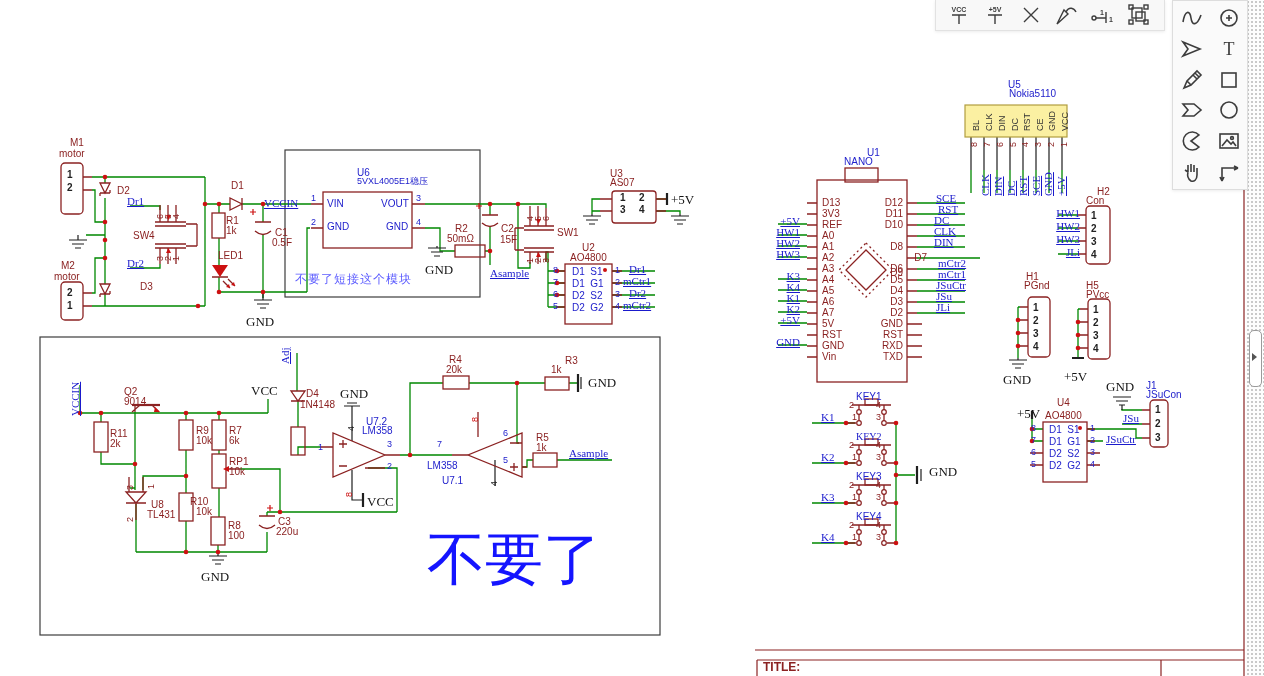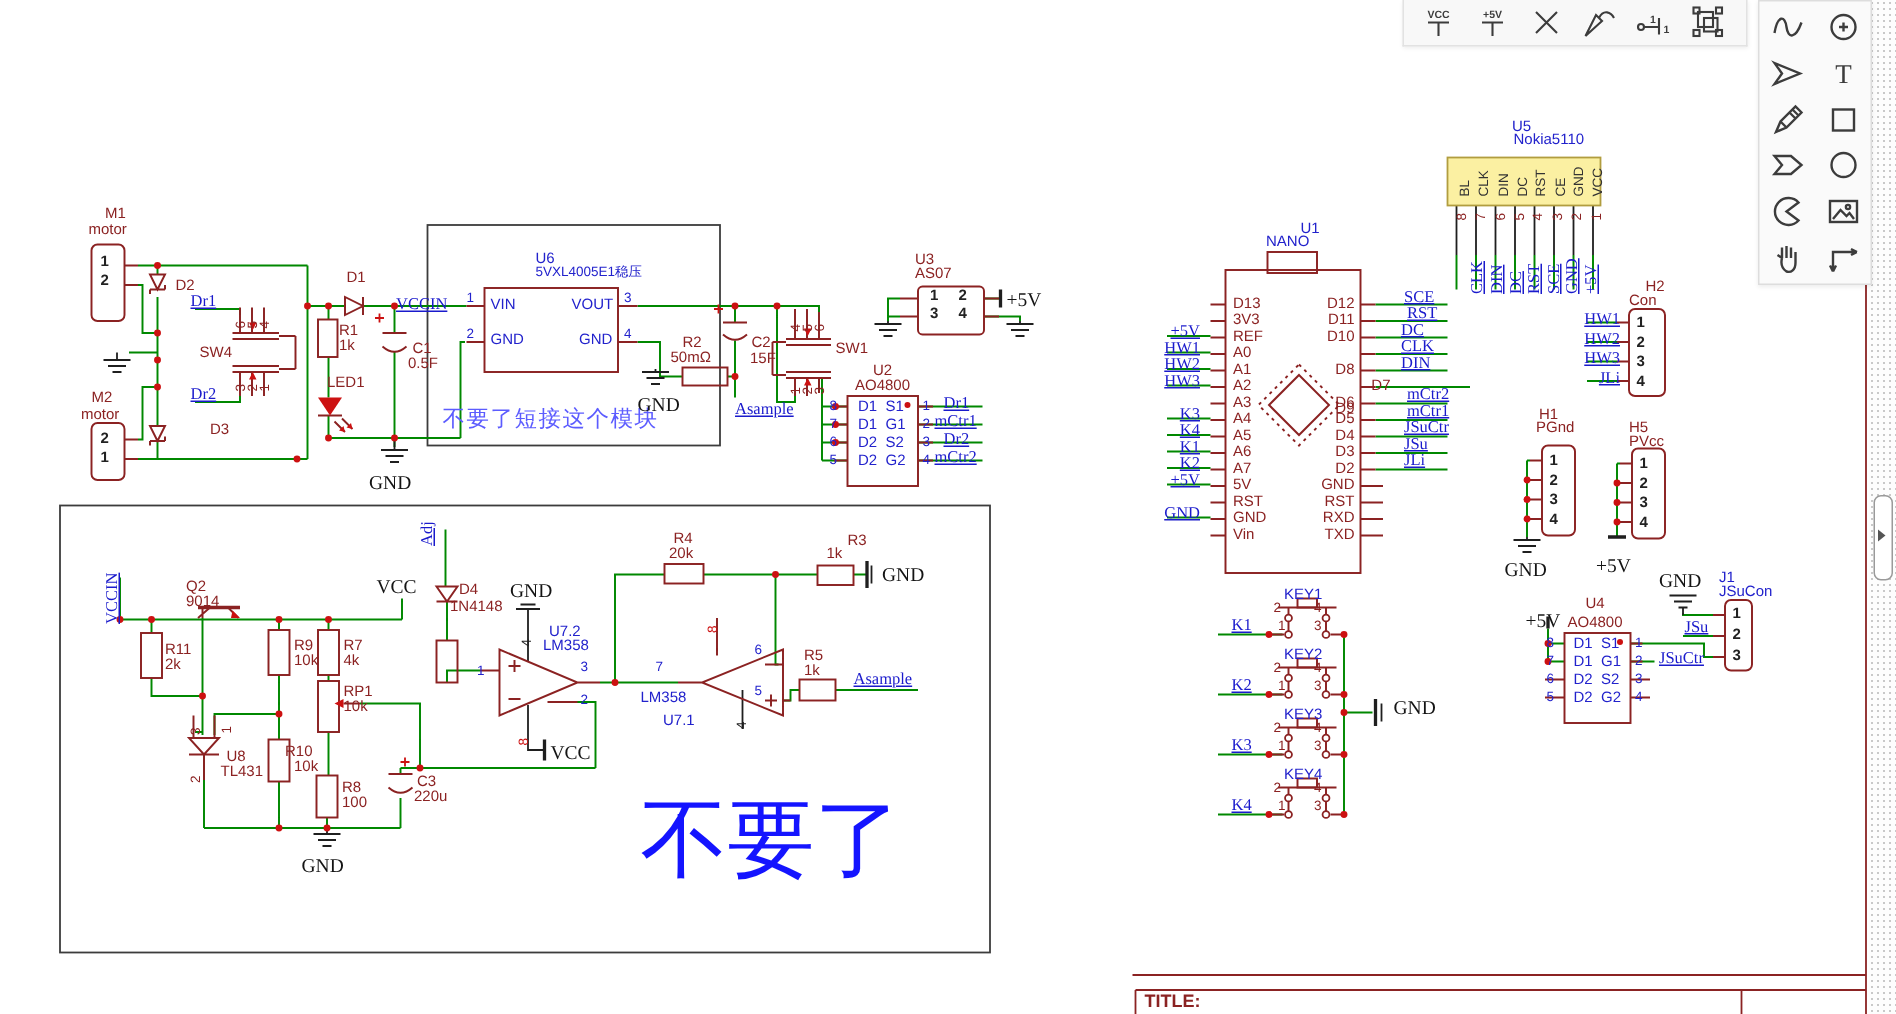--- a/index.html
+++ b/index.html
@@ -13,21 +13,21 @@
   .m9{color:#8b2222;font-size:9px;}
   .b{color:#2222cc;}
   .b9{color:#2222cc;font-size:9px;}
   .bv{color:#2222cc;font-size:9px;}
   .g9{color:#333333;font-size:9px;}
   .n{color:#1a1acc;font-family:"Liberation Serif",serif;font-size:11px;text-decoration:underline;}
   .k{color:#141414;font-family:"Liberation Serif",serif;font-size:13px;}
   .p{color:#222222;font-weight:bold;font-size:10px;}
   .pb{color:#222222;font-size:9px;}
   .r9{color:#cc1111;font-size:9px;}
-  .note{color:#5c5cff;font-family:"Liberation Serif",serif;font-size:15px;letter-spacing:1px;}
+  .note{color:#5c5cff;font-family:"Liberation Serif",serif;font-size:12px;letter-spacing:1px;}
   .big{color:#1414ff;font-family:"Liberation Serif",serif;font-size:58px;}
   .title{color:#8b2222;font-size:12px;font-weight:bold;}
   .rot{transform:rotate(-90deg);transform-origin:0 0;}
   .ra{transform:translateX(-100%);}
   
   .topbar{position:absolute;left:935px;top:0;width:230px;height:31px;background:#f8f8f8;
           border:1px solid #e2e2e2;border-top:none;box-shadow:0 1px 3px rgba(0,0,0,.08);
           display:flex;align-items:center;gap:10px;padding:0 10px;box-sizing:border-box;}
   .tbtn{width:26px;height:26px;display:flex;align-items:center;justify-content:center;cursor:pointer;}
   .palette{position:absolute;left:1172px;top:0;width:76px;height:190px;background:#fafafa;
@@ -363,21 +363,21 @@
       <span class="st n" style="left: 629px; top: 288px;">Dr2</span>
       <span class="st n" style="left: 623px; top: 300px;">mCtr2</span>
       <span class="st n rot" style="left: 70px; top: 416px;">VCCIN</span>
       <span class="st m" style="left: 124px; top: 387px;">Q2</span>
       <span class="st m" style="left: 124px; top: 397px;">9014</span>
       <span class="st m" style="left: 110px; top: 429px;">R11</span>
       <span class="st m" style="left: 110px; top: 439px;">2k</span>
       <span class="st m" style="left: 196px; top: 426px;">R9</span>
       <span class="st m" style="left: 196px; top: 436px;">10k</span>
       <span class="st m" style="left: 229px; top: 426px;">R7</span>
-      <span class="st m" style="left: 229px; top: 436px;">4k</span>
+      <span class="st m" style="left: 229px; top: 436px;">6k</span>
       <span class="st m" style="left: 229px; top: 457px;">RP1</span>
       <span class="st m" style="left: 229px; top: 467px;">10k</span>
       <span class="st m9 rot" style="left: 126px; top: 490px;">3</span>
       <span class="st m9 rot" style="left: 147px; top: 489px;">1</span>
       <span class="st m9 rot" style="left: 126px; top: 522px;">2</span>
       <span class="st m" style="left: 151px; top: 500px;">U8</span>
       <span class="st m" style="left: 147px; top: 510px;">TL431</span>
       <span class="st m" style="left: 190px; top: 497px;">R10</span>
       <span class="st m" style="left: 196px; top: 507px;">10k</span>
       <span class="st m" style="left: 228px; top: 521px;">R8</span>
@@ -514,21 +514,21 @@
       <span class="st p" style="left: 1093px; top: 318px;">2</span>
       <span class="st p" style="left: 1093px; top: 331px;">3</span>
       <span class="st p" style="left: 1093px; top: 344px;">4</span>
       <span class="st k" style="left: 1064px; top: 370px;">+5V</span>
       <span class="st b" style="left: 856px; top: 392px;">KEY1</span>
       <span class="st m9" style="left: 849px; top: 401px;">2</span>
       <span class="st m9" style="left: 876px; top: 401px;">4</span>
       <span class="st m9" style="left: 852px; top: 413px;">1</span>
       <span class="st m9" style="left: 876px; top: 413px;">3</span>
       <span class="st n" style="left: 821px; top: 412px;">K1</span>
-      <span class="st b" style="left: 856px; top: 432px;">KEY2</span>
+      <span class="st b" style="left: 856px; top: 432px; font-family: Liberation Serif, serif;">KEY2</span>
       <span class="st m9" style="left: 849px; top: 441px;">2</span>
       <span class="st m9" style="left: 876px; top: 441px;">4</span>
       <span class="st m9" style="left: 852px; top: 453px;">1</span>
       <span class="st m9" style="left: 876px; top: 453px;">3</span>
       <span class="st n" style="left: 821px; top: 452px;">K2</span>
       <span class="st b" style="left: 856px; top: 472px;">KEY3</span>
       <span class="st m9" style="left: 849px; top: 481px;">2</span>
       <span class="st m9" style="left: 876px; top: 481px;">4</span>
       <span class="st m9" style="left: 852px; top: 493px;">1</span>
       <span class="st m9" style="left: 876px; top: 493px;">3</span>

